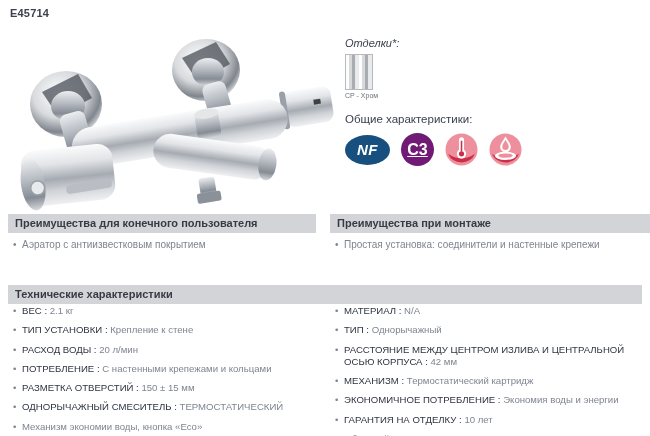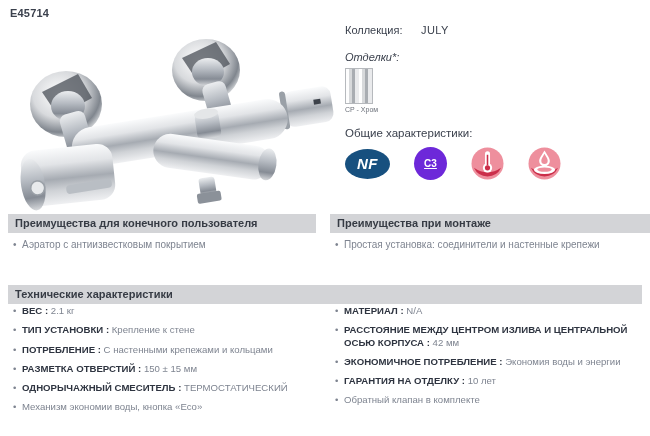--- a/index.html
+++ b/index.html
@@ -16,45 +16,45 @@
   .product-image{left:2px;top:20px;width:338px;height:192px;}
   
   .info{left:345px;top:24px;width:298px;}
   .row-collection{position:relative;font-size:11px;height:14px;}
   .collection-value{position:absolute;left:76px;top:0;letter-spacing:.4px;}
   .finishes-label{margin-top:13px;font-size:11px;font-style:italic;}
   .swatch{margin-top:5px;width:26px;height:34px;border:1px solid #b6b9bd;
     background:repeating-linear-gradient(90deg,#fdfdfd 0 3px,#d7d9db 3px 6px,#a9adb2 6px 9px,#e9eaec 9px 13px);}
   .swatch-label{margin-top:2px;font-size:7px;color:#6c717a;}
   .features-label{margin-top:14px;font-size:11.5px;}
-  .badges{margin-top:8px;display:flex;align-items:center;gap:24px;}
+  .badges{margin-top:8px;display:flex;align-items:center;gap:11px;}
   .badge{display:flex;align-items:center;justify-content:center;}
   .badge-nf{width:45px;height:30px;border-radius:50%;background:#17507f;
     color:#fff;font-weight:700;font-style:italic;font-size:15px;letter-spacing:.5px;}
-  .badge-c3{width:33px;height:33px;border-radius:50%;background:#6d28d9;
-    color:#fff;font-weight:700;font-size:10px;text-decoration:underline;}
+  .badge-c3{width:33px;height:33px;border-radius:50%;background:#701a75;
+    color:#fff;font-weight:700;font-size:16px;text-decoration:underline;}
   .badge-svg{width:33px;height:33px;}
   
   .sec-bar{background:#d3d4d7;color:#363b44;font-size:11px;font-weight:600;
     padding:3px 16px 4px 7px;box-sizing:border-box;}
   .sec-left{left:8px;top:214px;width:308px;}
   .sec-right{left:330px;top:214px;width:377px;}
   .sec-tech{left:8px;top:285px;width:634px;}
   
   ul{margin:0;padding:0;list-style:none;}
   .bullets{font-size:10px;color:#7e8490;}
   .bullets li{position:relative;padding-left:10px;margin-bottom:12px;line-height:1.25;}
   .bullets li::before{content:"•";position:absolute;left:1px;top:0;color:#7e8490;}
   .benefits-left{left:12px;top:239px;width:300px;}
   .benefits-right{left:334px;top:239px;width:308px;}
   
   .spec{font-size:9.6px;}
   .spec li{position:relative;padding-left:10px;margin-bottom:7px;line-height:1.28;}
   .spec li::before{content:"•";position:absolute;left:1px;top:0;color:#7e8490;}
-  .spec .k{font-weight:700;color:#2e3440;margin-top:32px;}
+  .spec .k{font-weight:400;color:#2e3440;margin-top:32px;}
   .spec .k:empty{display:none;}
   .spec .v{color:#7e8490;}
   .spec-left{left:12px;top:305px;width:302px;}
   .spec-right{left:334px;top:305px;width:310px;}
 </style>
 </head>
 <body>
 
 <div class="abs code">E45714</div>
 
@@ -118,24 +118,20 @@
         <ellipse cx="265" cy="129" rx="9" ry="16" fill="url(#chr2)"></ellipse>
       </g>
 
       <rect x="190" y="160" width="16" height="18" rx="3" fill="url(#chr2)"></rect>
       <rect x="186" y="175" width="24" height="10" rx="2" fill="#8b9199"></rect>
     </g>
   </svg>
 </div>
 
 <div class="abs info">
-  <div class="row-collection">
-    <span>Коллекция:</span>
-    <span class="collection-value">JULY</span>
-  </div>
   <div class="finishes-label">Отделки*:</div>
   <div class="swatch"></div>
   <div class="swatch-label">CP - Хром</div>
   <div class="features-label">Общие характеристики:</div>
   <div class="badges">
     <div class="badge badge-nf">
       <span>NF</span>
     </div>
     <div class="badge badge-c3">
       <span>C3</span>
@@ -177,20 +173,24 @@
     <li>
       <span class="k">ВЕС :</span>
       <span class="v">2.1 кг</span>
     </li>
 
     <li>
       <span class="k">ТИП УСТАНОВКИ :</span>
       <span class="v">Крепление к стене</span>
     </li>
 
+    <li>
+      <span class="k">РАСХОД ВОДЫ :</span>
+      <span class="v">20 л/мин</span>
+    </li>
 
     <li>
       <span class="k">ПОТРЕБЛЕНИЕ :</span>
       <span class="v">С настенными крепежами и кольцами</span>
     </li>
 
     <li>
       <span class="k">РАЗМЕТКА ОТВЕРСТИЙ :</span>
       <span class="v">150 ± 15 мм</span>
     </li>
@@ -205,26 +205,34 @@
       <span class="v">Механизм экономии воды, кнопка «Eco»</span>
     </li>
   </ul>
 <ul class="abs spec spec-right">
 
     <li>
       <span class="k">МАТЕРИАЛ :</span>
       <span class="v">N/A</span>
     </li>
 
+    <li>
+      <span class="k">ТИП :</span>
+      <span class="v">Однорычажный</span>
+    </li>
 
     <li>
       <span class="k">РАССТОЯНИЕ МЕЖДУ ЦЕНТРОМ ИЗЛИВА И ЦЕНТРАЛЬНОЙ ОСЬЮ КОРПУСА :</span>
       <span class="v">42 мм</span>
     </li>
 
+    <li>
+      <span class="k">МЕХАНИЗМ :</span>
+      <span class="v">Термостатический картридж</span>
+    </li>
 
     <li>
       <span class="k">ЭКОНОМИЧНОЕ ПОТРЕБЛЕНИЕ :</span>
       <span class="v">Экономия воды и энергии</span>
     </li>
 
     <li>
       <span class="k">ГАРАНТИЯ НА ОТДЕЛКУ :</span>
       <span class="v">10 лет</span>
     </li>

